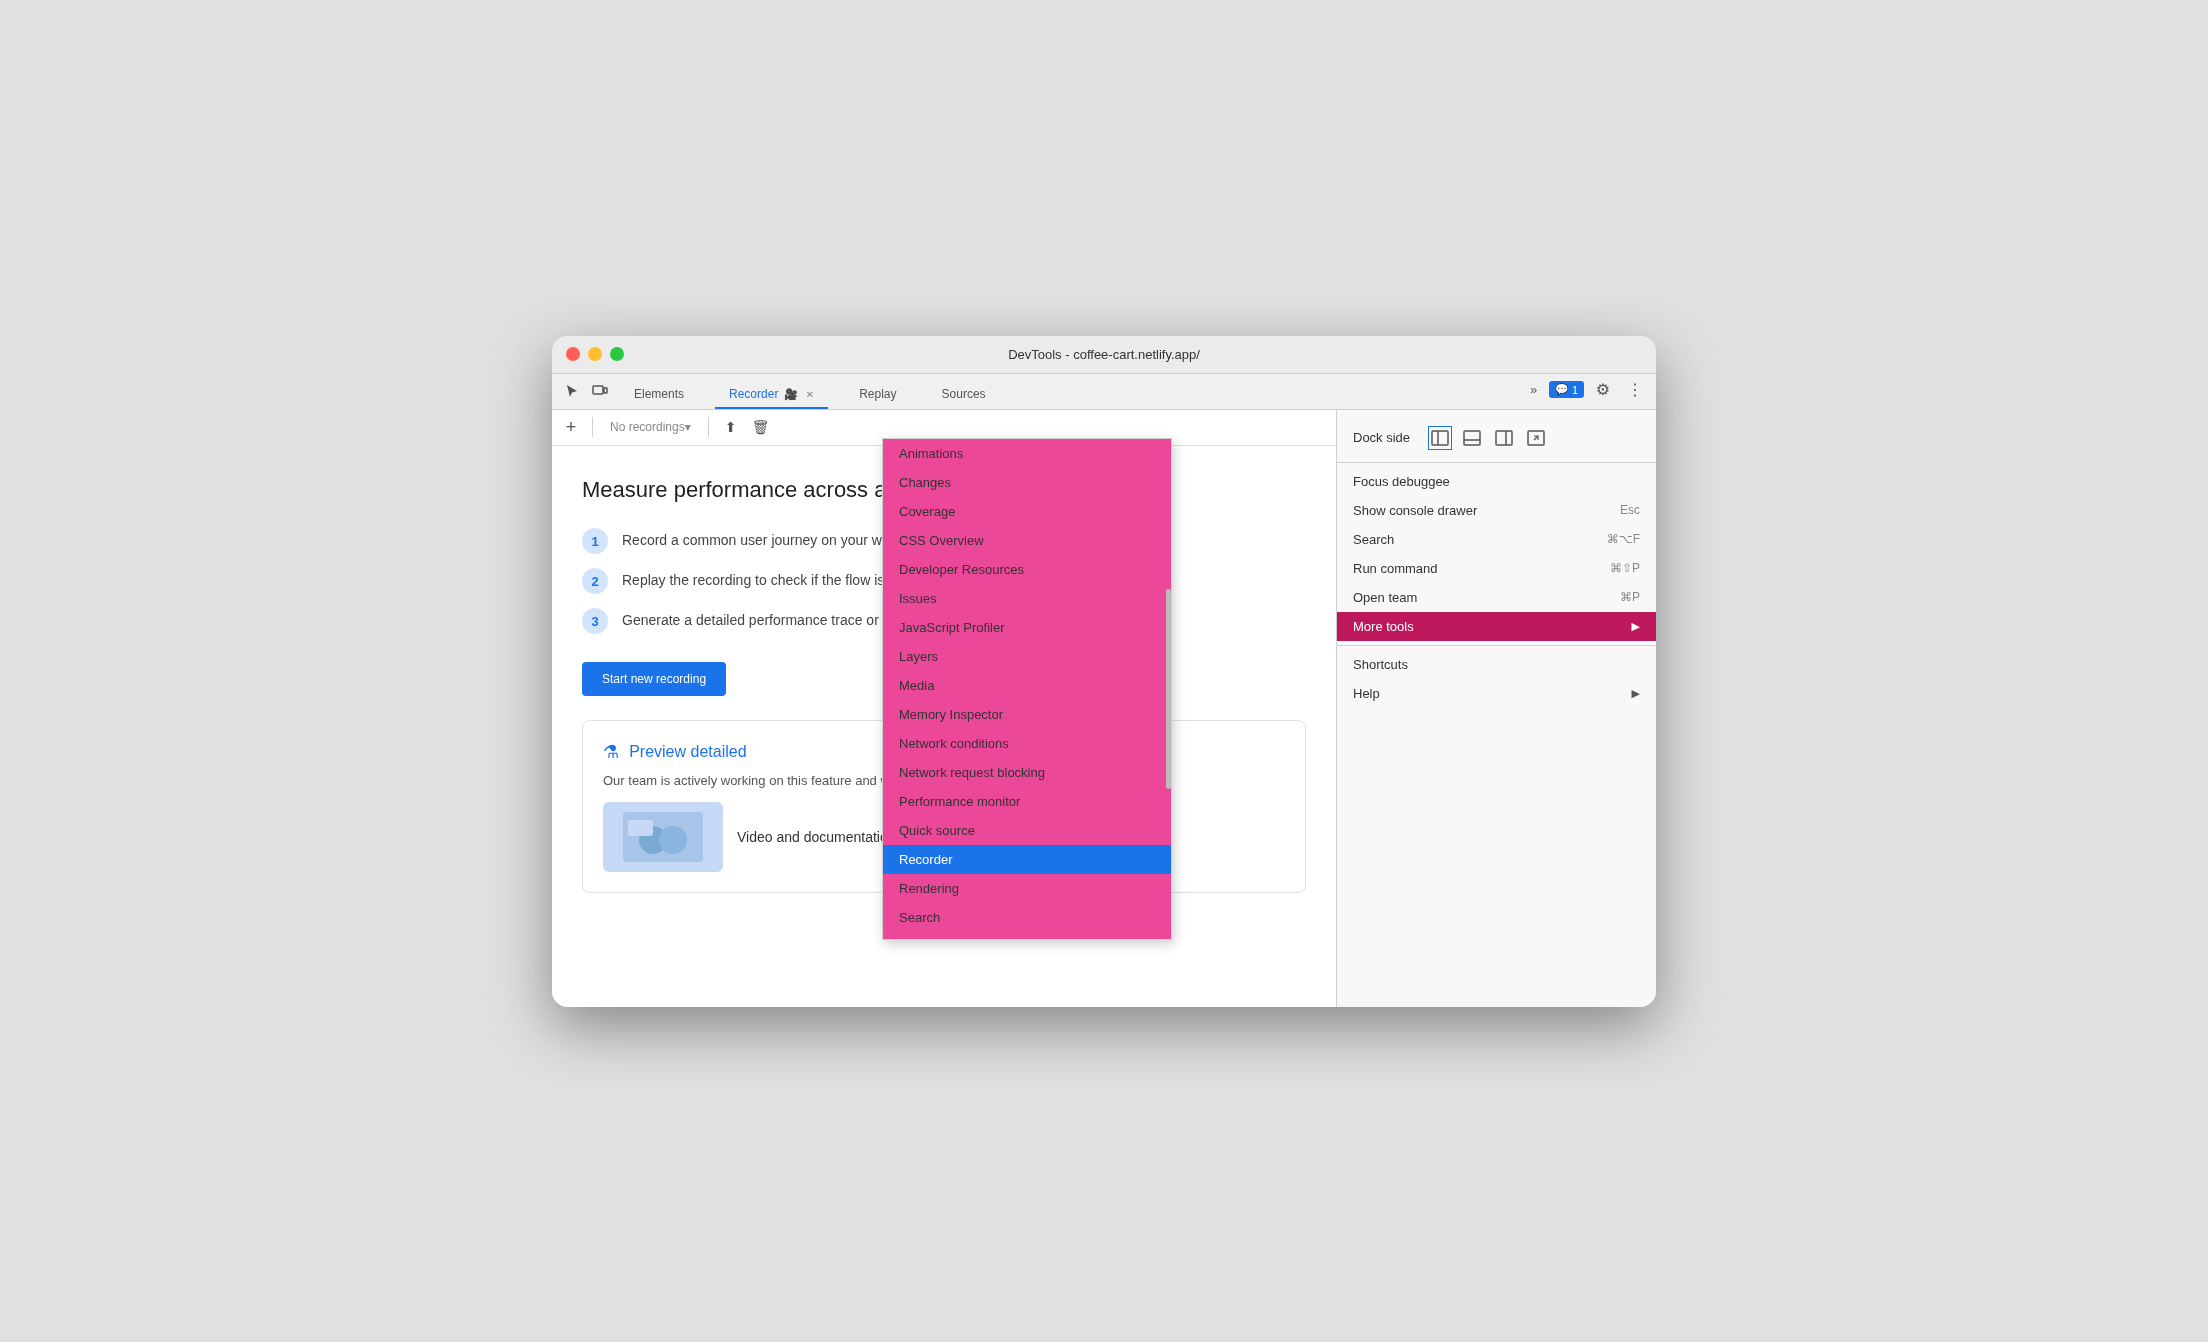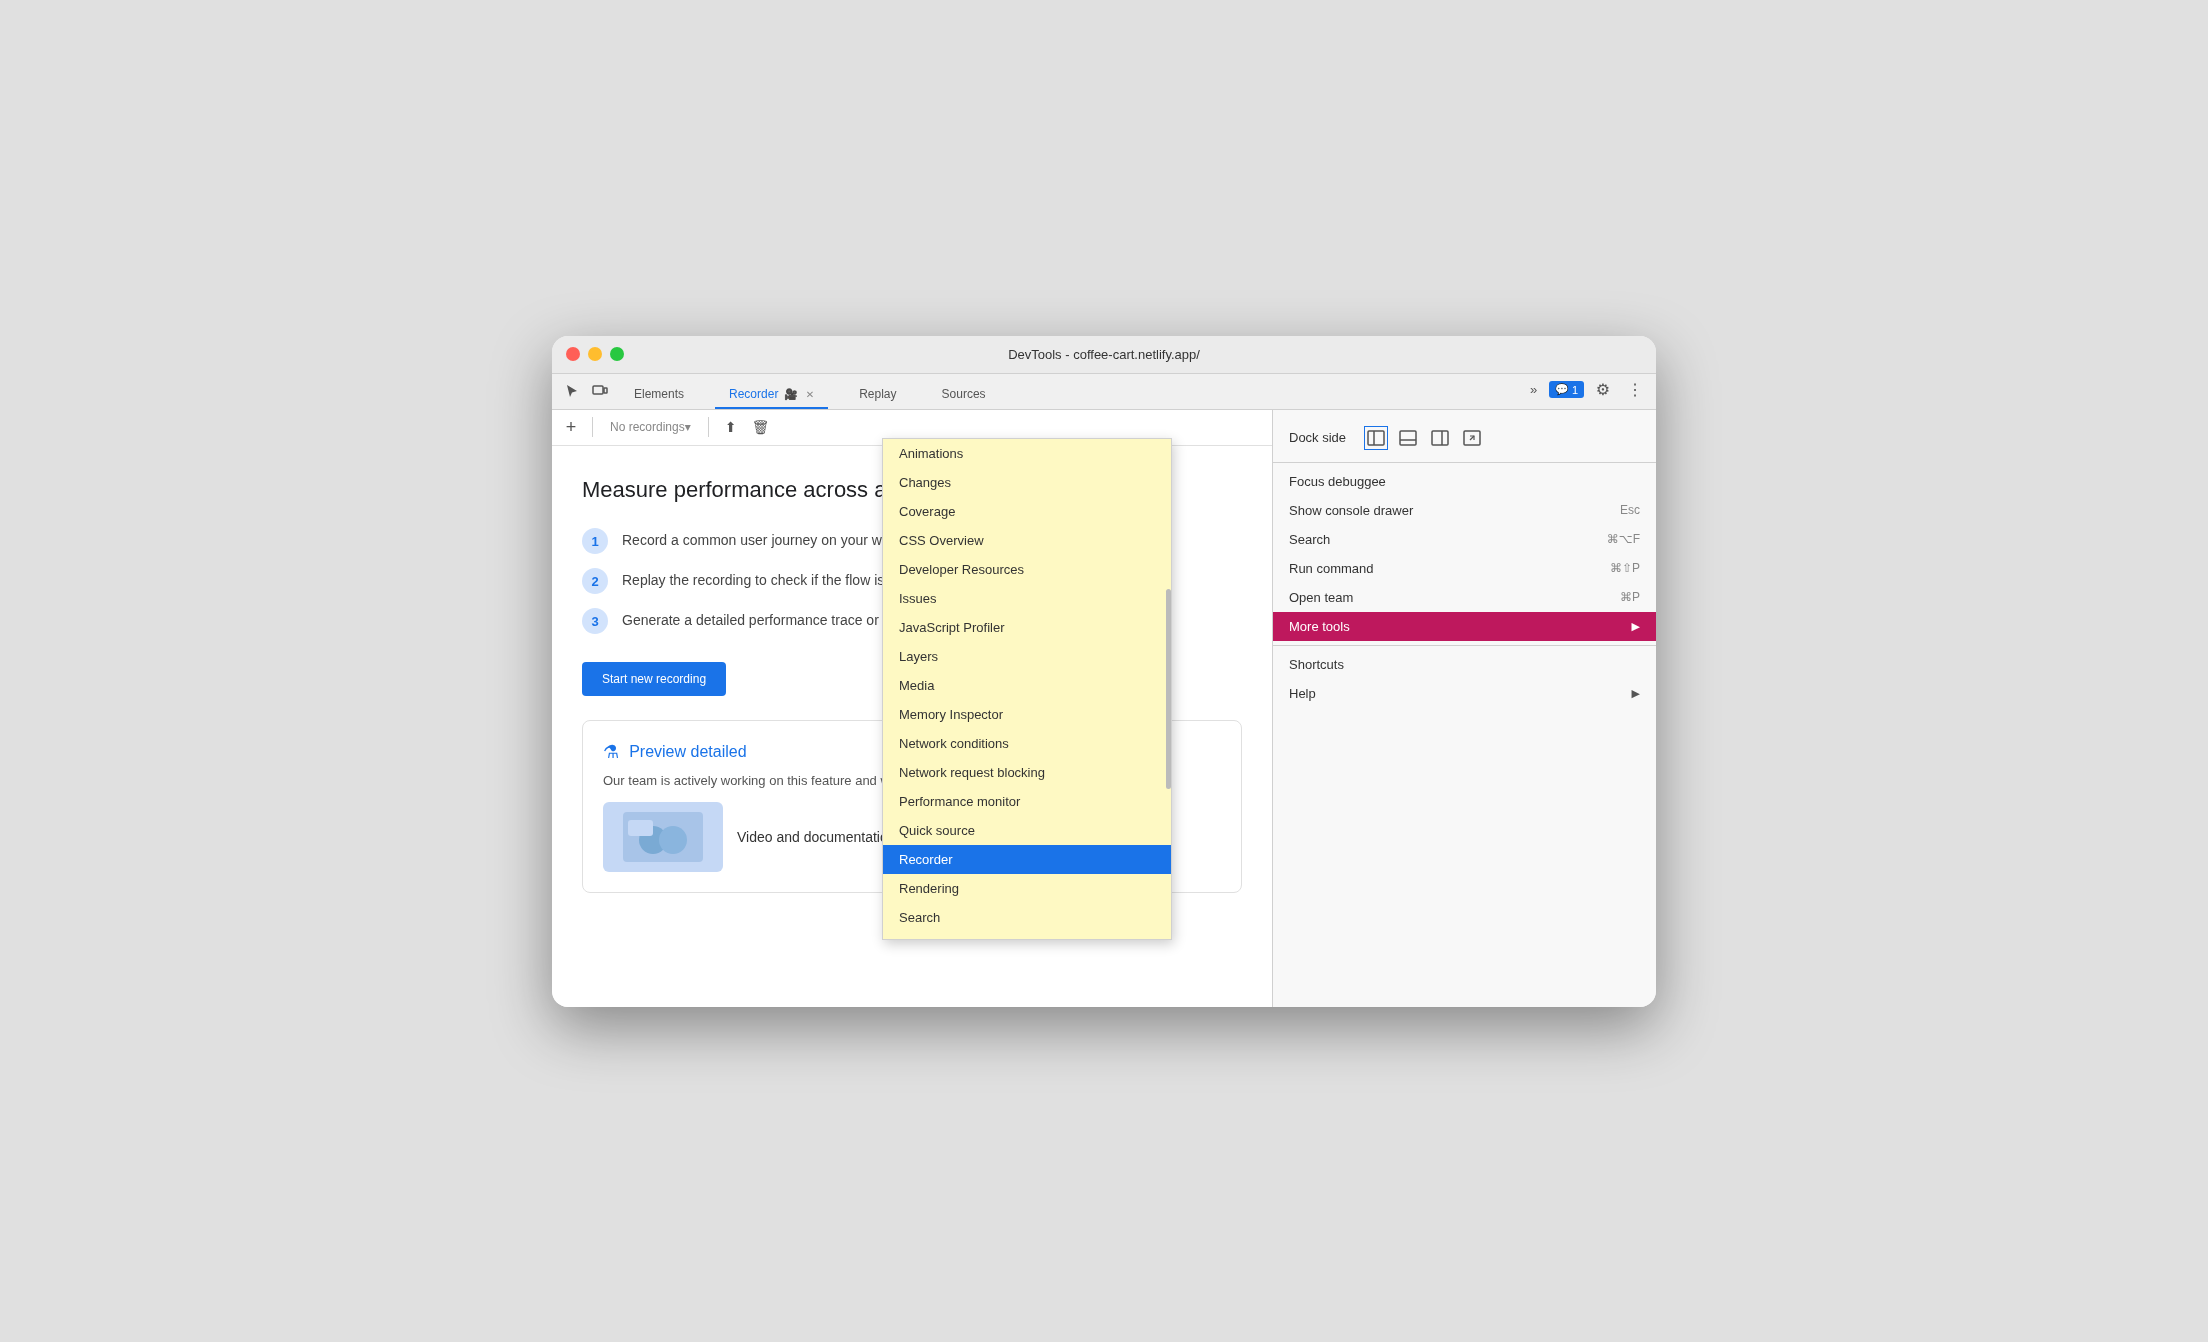--- a/index.html
+++ b/index.html
@@ -332,21 +332,21 @@
       font-size: 14px;
       color: #333;
     }
 
     
     .more-tools-dropdown {
       position: absolute;
       top: 28px;
       left: 330px;
       width: 290px;
-      background: #fef9c3;
+      background: #ec4899;
       border: 1px solid #d0d0d0;
       box-shadow: 2px 4px 12px rgba(0,0,0,0.2);
       z-index: 100;
       pointer-events: all;
       font-size: 13px;
     }
 
     .dropdown-item {
       padding: 7px 16px;
       cursor: pointer;
@@ -354,21 +354,21 @@
       white-space: nowrap;
     }
 
     .dropdown-item.active {
       background: #1a73e8;
       color: white;
     }
 
     
     .right-panel {
-      width: 384px;
+      width: 320px;
       background: #f8f8f8;
       border-left: 1px solid #d0d0d0;
       display: flex;
       flex-direction: column;
       flex-shrink: 0;
       font-size: 13px;
     }
 
     .right-dropdown {
       padding: 8px 0;

